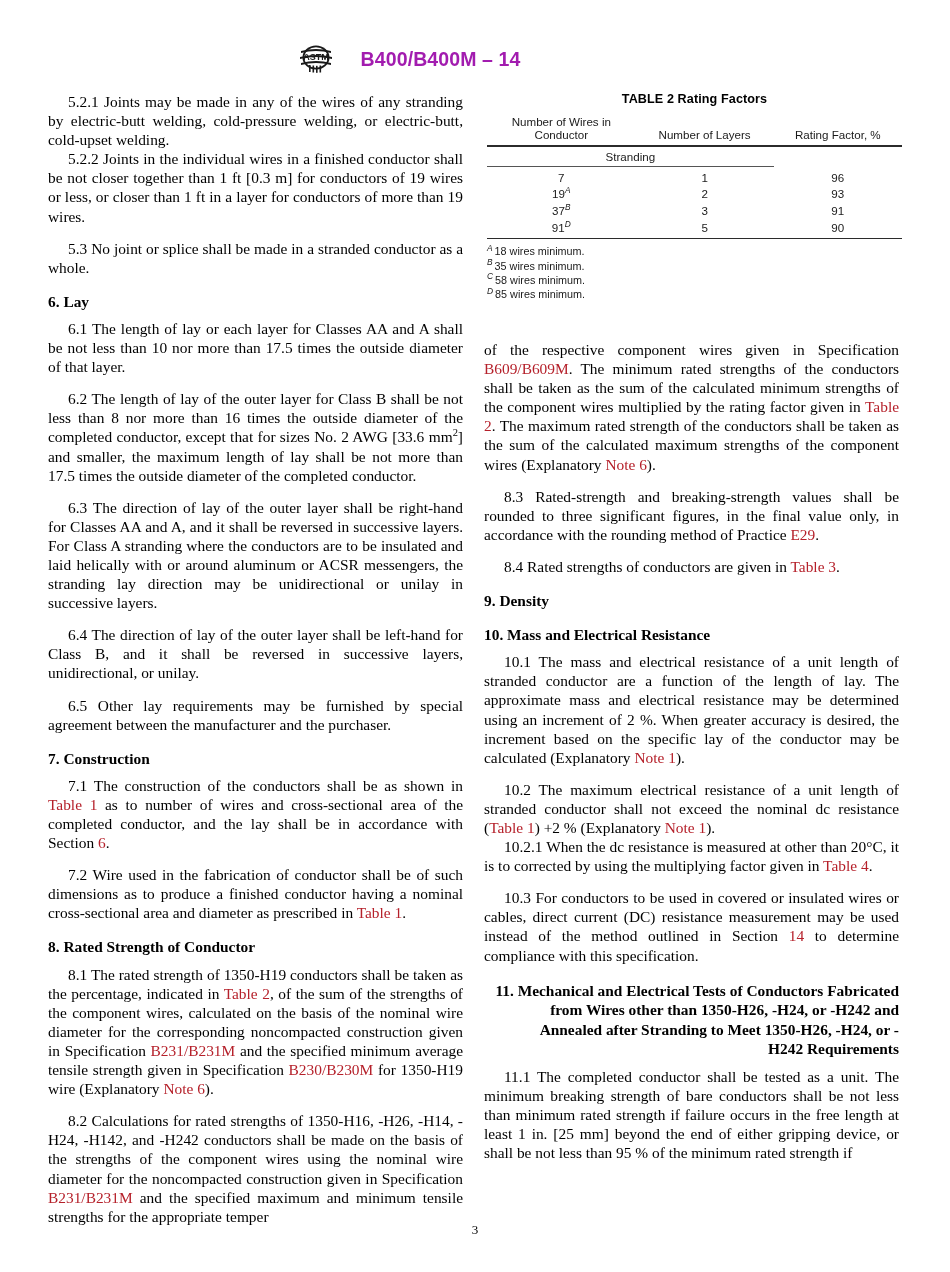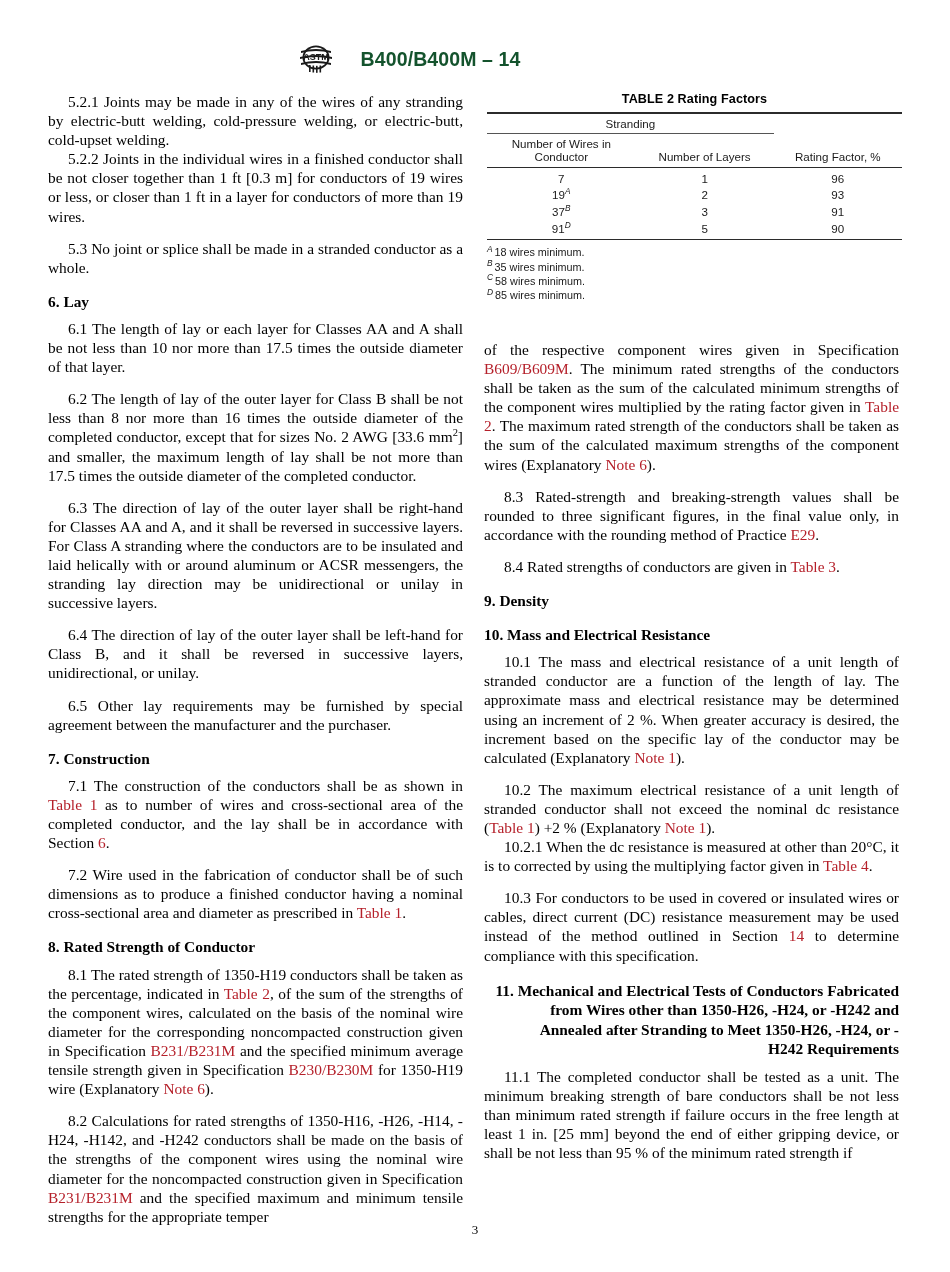--- a/index.html
+++ b/index.html
@@ -38,21 +38,21 @@
     display: inline-block;
     width: 40px;
     height: 30px;
     flex: 0 0 auto;
   }
   .doc-designation {
     font-family: "Liberation Sans", "DejaVu Sans", sans-serif;
     font-weight: bold;
     font-size: 19.5px;
     letter-spacing: 0.1px;
-    color: #14532d;
+    color: #a21caf;
     white-space: nowrap;
   }
 
   
   .col {
     position: absolute;
     width: 415px;
     font-size: 15.4px;
     line-height: 19.1px;
     text-align: justify;
@@ -215,31 +215,31 @@
     <p class="para"><span>8.1  The rated strength of 1350-H19 conductors shall be taken as the percentage, indicated in </span><span class="ref">Table 2</span><span>, of the sum of the strengths of the component wires, calculated on the basis of the nominal wire diameter for the corresponding noncompacted construction given in Specification </span><span class="ref">B231/B231M</span><span> and the specified minimum average tensile strength given in Specification </span><span class="ref">B230/B230M</span><span> for 1350-H19 wire (Explanatory </span><span class="ref">Note 6</span><span>).</span></p>
 
     <p class="para gap"><span>8.2  Calculations for rated strengths of 1350-H16, -H26, -H14, -H24, -H142, and -H242 conductors shall be made on the basis of the strengths of the component wires using the nominal wire diameter for the noncompacted construction given in Specification </span><span class="ref">B231/B231M</span><span> and the specified maximum and minimum tensile strengths for the appropriate temper</span></p>
   </div>
 
   <div class="table-wrap">
     <div class="table-title">TABLE 2 Rating Factors</div>
     <table class="rating">
       <thead>
         <tr>
-          <td class="span-head" colspan="2">Stranding</td>
-          <td class="span-blank"></td>
-        </tr>
-        <tr>
           <td class="col-head">
             <span>Number of Wires in</span><br>
             <span>Conductor</span>
           </td>
           <td class="col-head">Number of Layers</td>
           <td class="col-head">Rating Factor, %</td>
         </tr>
+        <tr>
+          <td class="span-head" colspan="2">Stranding</td>
+          <td class="span-blank"></td>
+        </tr>
       </thead>
       <tbody>
         <tr class="first-body">
           <td class="cell"><span>7</span><span class="fnmark"></span></td>
           <td class="cell">1</td>
           <td class="cell">96</td>
         </tr>
         <tr>
           <td class="cell"><span>19</span><span class="fnmark">A</span></td>
           <td class="cell">2</td>

